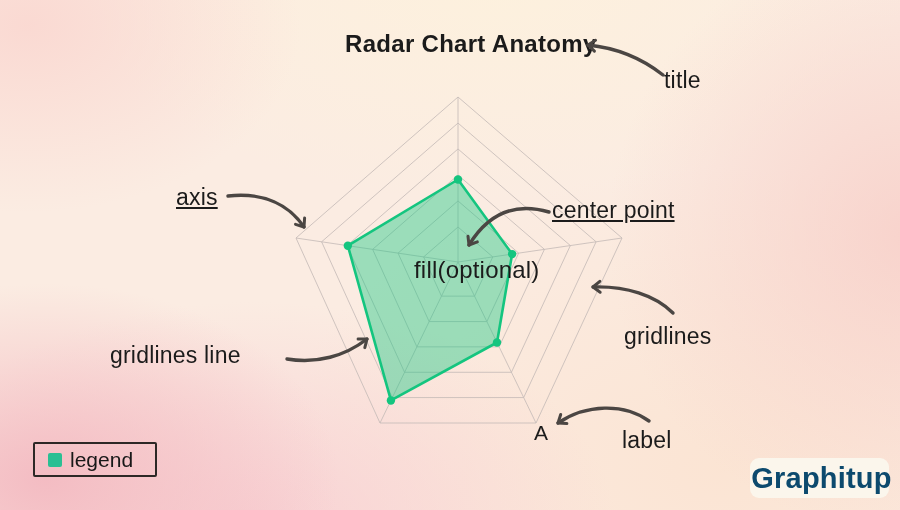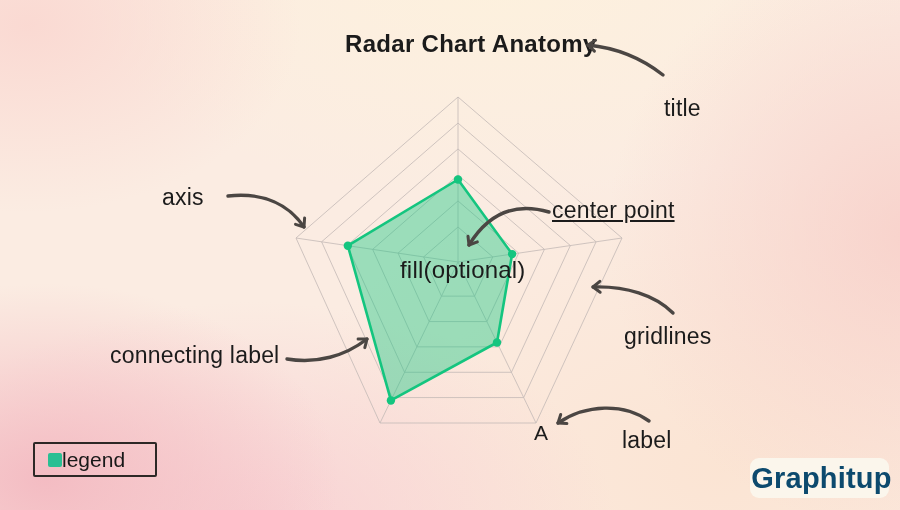--- a/index.html
+++ b/index.html
@@ -28,21 +28,21 @@
   #lbl-A{font-size:21px;}
   svg.layer{position:absolute;left:0;top:0;pointer-events:none;}
   .ring, .axis-line{fill:none;stroke:var(--grid,#c7bcb8);stroke-width:1;opacity:.85;}
   .ring{fill:none;}
   .data-poly{fill:var(--series-fill,rgba(22,199,132,.42));stroke:var(--accent,#14c57f);stroke-width:2.6;stroke-linejoin:round;}
   .data-dot{fill:var(--accent,#14c57f);}
   .arrow{fill:none;stroke:var(--arrow,#4b4643);stroke-width:3.4;stroke-linecap:round;}
   .legend-box{
     position:absolute;left:33px;top:442px;width:124px;height:35px;
     border:2px solid #2d2826;border-radius:2px;box-sizing:border-box;
-    display:flex;align-items:center;padding-left:13px;gap:0;background:transparent;
+    display:flex;align-items:center;padding-left:13px;gap:8px;background:transparent;
   }
   .legend-swatch{width:14px;height:14px;background:var(--legend-swatch,#2abf93);border-radius:2px;}
   .legend-text{font-size:21px;color:#181818;}
   .brand-badge{
     position:absolute;left:750px;top:458px;width:139px;height:40px;
     background:var(--badge-bg,#fbf6ec);border-radius:9px;
     display:flex;align-items:center;justify-content:center;gap:4px;
   }
   .brand-text{font-size:29px;font-weight:bold;color:#0c4a6e;letter-spacing:.2px;}
 </style>
@@ -80,26 +80,26 @@
       </marker>
     </defs>
     <path class="arrow" marker-end="url(#ah)" d="M663,75 C644,60 618,48 588,45"></path>
     <path class="arrow" marker-end="url(#ah)" d="M228,196 C264,192 289,205 304,227"></path>
     <path class="arrow" marker-end="url(#ah)" d="M549,212 C515,202 488,214 469,245"></path>
     <path class="arrow" marker-end="url(#ah)" d="M673,313 C655,295 626,286 593,287"></path>
     <path class="arrow" marker-end="url(#ah)" d="M287,359 C317,364 345,356 367,339"></path>
     <path class="arrow" marker-end="url(#ah)" d="M649,421 C624,403 586,404 558,423"></path>
   </svg>
 
-  <div class="lbl" id="lbl-title" style="left:664px;top:67px;margin-top:28px;">title</div>
-  <div class="lbl" id="lbl-axis" style="left:162px;top:184px;">axis</div>
+  <div class="lbl" id="lbl-title" style="left:664px;top:67px;">title</div>
+  <div class="lbl" id="lbl-axis" style="left:176px;top:184px;text-decoration:underline;">axis</div>
   <div class="lbl" id="lbl-center" style="left:552px;top:197px;text-decoration:underline;">center point</div>
-  <div class="lbl" id="lbl-fill" style="left:355px;top:256px;padding-left:45px;">fill(optional)</div>
+  <div class="lbl" id="lbl-fill" style="left:369px;top:256px;padding-left:45px;">fill(optional)</div>
   <div class="lbl" id="lbl-grid" style="left:624px;top:311px;margin-top:12px;">gridlines</div>
-  <div class="lbl" id="lbl-conn" style="left:110px;top:342px;">connecting label</div>
+  <div class="lbl" id="lbl-conn" style="left:110px;top:342px;">gridlines line</div>
   <div class="lbl" id="lbl-label" style="left:622px;top:427px;text-align:center;">label</div>
   <div class="lbl" id="lbl-A" style="left:534px;top:421px;">A</div>
 
   <div class="legend-box">
     <span class="legend-swatch"></span>
     <span class="legend-text">legend</span>
   </div>
 
   <div class="brand-badge">
     <svg width="13" height="17" viewBox="0 0 13 17">

